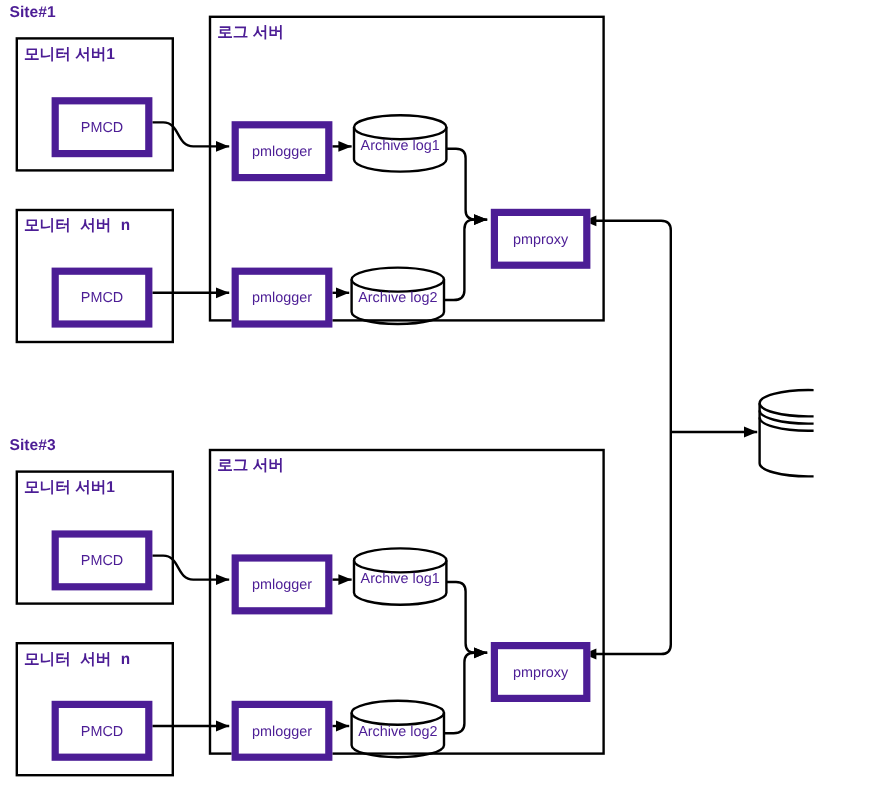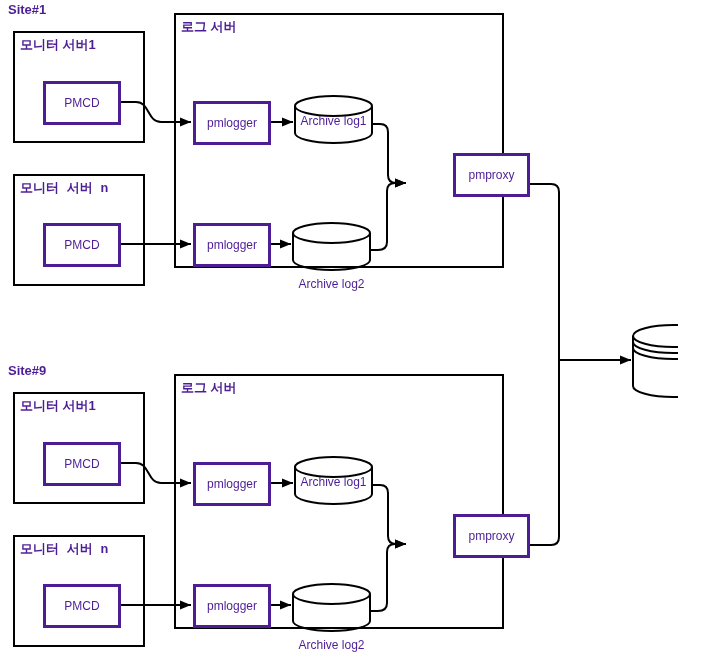--- a/index.html
+++ b/index.html
@@ -6,40 +6,40 @@
   .canvas{
     position:relative;width:678px;height:654px;background:#ffffff;
     font-family:"Liberation Sans","DejaVu Sans",sans-serif;color:#4c1d95;overflow:hidden;
   }
   .wires{position:absolute;left:0;top:0;}
   .site{position:absolute;left:0;width:725px;height:0;overflow:visible;}
   .site-label{position:absolute;left:8px;top:2px;font-size:13px;font-weight:bold;white-space:nowrap;}
   .group-box{position:absolute;border:2px solid #000;background:transparent;}
   .group-title{position:absolute;left:5px;top:3px;font-size:13px;font-weight:bold;white-space:nowrap;}
   .node-box{
-    position:absolute;width:72px;height:38px;border:3px solid #4c1d95;background:#fff;
+    position:absolute;width:72px;height:38px;border:6px solid #4c1d95;background:#fff;
     display:flex;align-items:center;justify-content:center;font-size:12px;white-space:nowrap;
   }
   .cyl-label{
     position:absolute;display:flex;align-items:center;justify-content:center;
     font-size:12px;text-align:right;white-space:nowrap;
   }
   
   .b-mon1{left:13px;top:31px;width:128px;height:108px;}
   .b-monn{left:13px;top:174px;width:128px;height:108px;font-family:Liberation Mono, monospace;}
   .b-log {left:174px;top:13px;width:326px;height:251px;}
   
   .n-pmcd1{left:43px;top:81px;}
   .n-pmcdn{left:43px;top:223px;}
   .n-pmla {left:193px;top:101px;}
   .n-pmlb {left:193px;top:223px;}
-  .n-pmpx {left:409px;top:153px;width:71px;margin-left:44px;}
+  .n-pmpx {left:409px;top:174px;width:71px;}
   
   .l-archa{left:295px;top:107px;width:77px;height:28px;}
-  .l-archb{left:293px;top:234px;width:77px;height:28px;margin-top:36px;}
+  .l-archb{left:293px;top:234px;width:77px;height:28px;}
   .l-redis{left:633px;top:349px;width:82px;height:24px;}
 </style>
 </head>
 <body>
 
 <div class="canvas">
 
   <svg class="wires" width="725" height="654" viewBox="0 0 725 654">
     <defs>
       <marker id="arw" markerUnits="userSpaceOnUse" markerWidth="14" markerHeight="12" refX="12" refY="5" orient="auto">
@@ -92,21 +92,21 @@
       <div class="group-title">로그 서버</div>
     </div>
     <div class="node-box n-pmla">pmlogger</div>
     <div class="node-box n-pmlb">pmlogger</div>
     <div class="cyl-label l-archa">Archive log1</div>
     <div class="cyl-label l-archb">Archive log2</div>
     <div class="node-box n-pmpx">pmproxy</div>
   </div>
 
   <div class="site" style="top:361px;">
-    <div class="site-label">Site#9</div>
+    <div class="site-label">Site#3</div>
 
     <div class="group-box b-mon1">
       <div class="group-title">모니터 서버1</div>
     </div>
     <div class="node-box n-pmcd1">PMCD</div>
 
     <div class="group-box b-monn">
       <div class="group-title">모니터 서버 n</div>
     </div>
     <div class="node-box n-pmcdn">PMCD</div>

